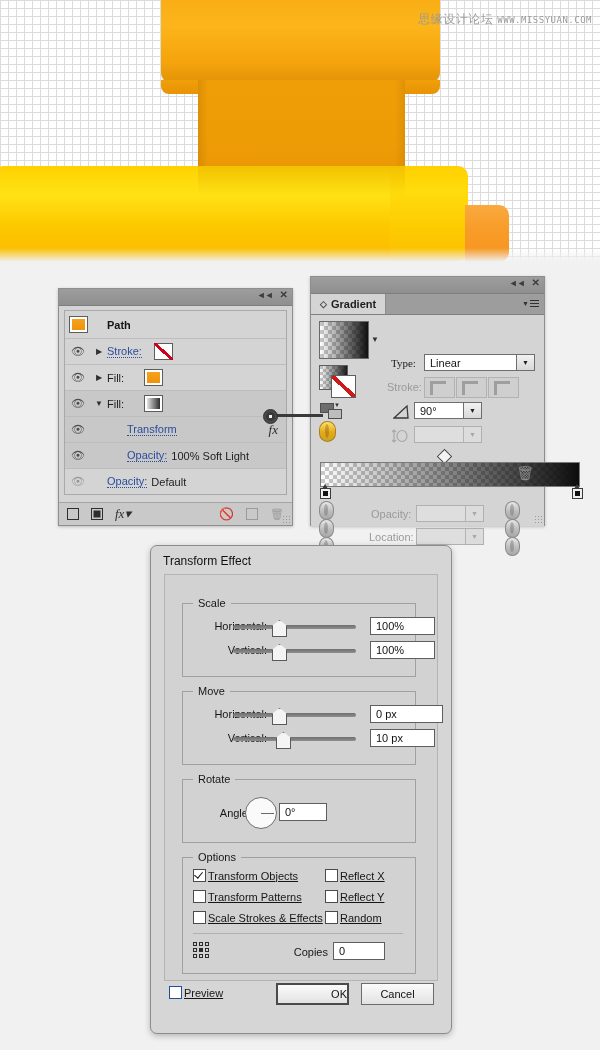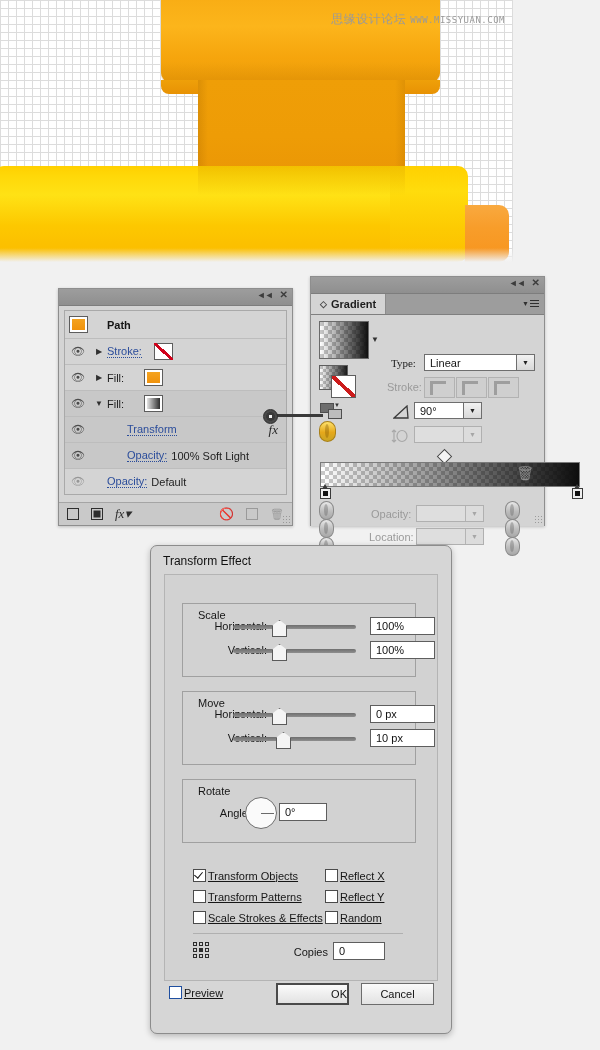--- a/index.html
+++ b/index.html
@@ -9,21 +9,21 @@
     font-family:"Liberation Sans", sans-serif;
     font-size:11px;
     color:#1a1a1a;
     position:relative;
     overflow:hidden;
   }
   .stage{position:absolute;left:0;top:0;width:600px;height:1050px;}
 
   
   #artboard{
-    position:absolute;left:0;top:0;width:513px;height:262px;
+    position:absolute;left:0;top:0;width:600px;height:262px;
     background-color:#ffffff;
     background-image:
       linear-gradient(to right, #dcdcdc 1px, transparent 1px),
       linear-gradient(to bottom, #dcdcdc 1px, transparent 1px);
     background-size:8px 8px;
     overflow:hidden;
   }
   
   .ribbon-top{
     position:absolute;left:161px;top:-14px;width:279px;height:96px;
@@ -260,21 +260,21 @@
     background:#d6d6d6;border:1px solid #8c8c8c;border-radius:7px;
     box-shadow:0 2px 6px rgba(0,0,0,.25);
   }
   #transform .dlg-title{font-size:12px;color:#111;padding:8px 0 0 12px;font-weight:normal;}
   #transform .dlg-body{
     position:absolute;left:13px;top:28px;right:13px;bottom:52px;
     background:#d2d2d2;border:1px solid #b4b4b4;
   }
   .fs{position:absolute;border:1px solid #a0a0a0;}
   .fs-legend{
-    position:absolute;top:-7px;left:10px;background:#d2d2d2;padding:0 5px;font-size:11px;color:#161616;margin-top:12px;
+    position:absolute;top:-7px;left:10px;background:#d2d2d2;padding:0 5px;font-size:11px;color:#161616;
   }
   .row-label{position:absolute;font-size:11px;color:#161616;text-align:right;}
   .slider{position:absolute;height:4px;background:linear-gradient(to bottom,#6f6f6f,#8e8e8e);border-radius:2px;}
   .slider-knob{
     position:absolute;width:13px;height:15px;
     background:#f4f4f4;border:1px solid #5a5a5a;
     clip-path:polygon(50% 0%, 100% 34%, 100% 100%, 0% 100%, 0% 34%);
   }
   .txtbox{
     position:absolute;height:18px;background:#fff;border:1px solid #5e5e5e;
@@ -545,21 +545,21 @@
       <div class="txtbox" style="left:205px;top:66px;width:65px;">
         <span>100%</span>
       </div>
 
       <div class="fs" style="left:17px;top:116px;width:232px;height:72px;">
         <span class="fs-legend">Move</span>
       </div>
       <span class="row-label" style="left:24px;top:133px;width:78px;">Horizontal:</span>
       <div class="slider" style="left:68px;top:138px;width:123px;"></div>
       <div class="slider-knob" style="left:107px;top:133px;"></div>
-      <div class="txtbox" style="left:205px;top:130px;width:65px;">
+      <div class="txtbox" style="left:205px;top:130px;width:73px;">
         <span>0 px</span>
       </div>
 
       <span class="row-label" style="left:24px;top:157px;width:78px;">Vertical:</span>
       <div class="slider" style="left:68px;top:162px;width:123px;"></div>
       <div class="slider-knob" style="left:111px;top:157px;"></div>
       <div class="txtbox" style="left:205px;top:154px;width:65px;">
         <span>10 px</span>
       </div>
 
@@ -567,20 +567,23 @@
         <span class="fs-legend">Rotate</span>
       </div>
       <span class="row-label" style="left:24px;top:232px;width:62px;">Angle:</span>
       <div class="angle-dial" style="left:80px;top:222px;">
         <div class="hand"></div>
       </div>
       <div class="txtbox" style="left:114px;top:228px;width:48px;">
         <span>0°</span>
       </div>
 
+      <div class="fs" style="left:17px;top:282px;width:232px;height:115px;">
+        <span class="fs-legend">Options</span>
+      </div>
 
       <div class="cb-row" style="left:28px;top:294px;">
         <span class="cbox checked"></span>
         <span>Transform Objects</span>
       </div>
       <div class="cb-row" style="left:160px;top:294px;">
         <span class="cbox"></span>
         <span>Reflect X</span>
       </div>
 

